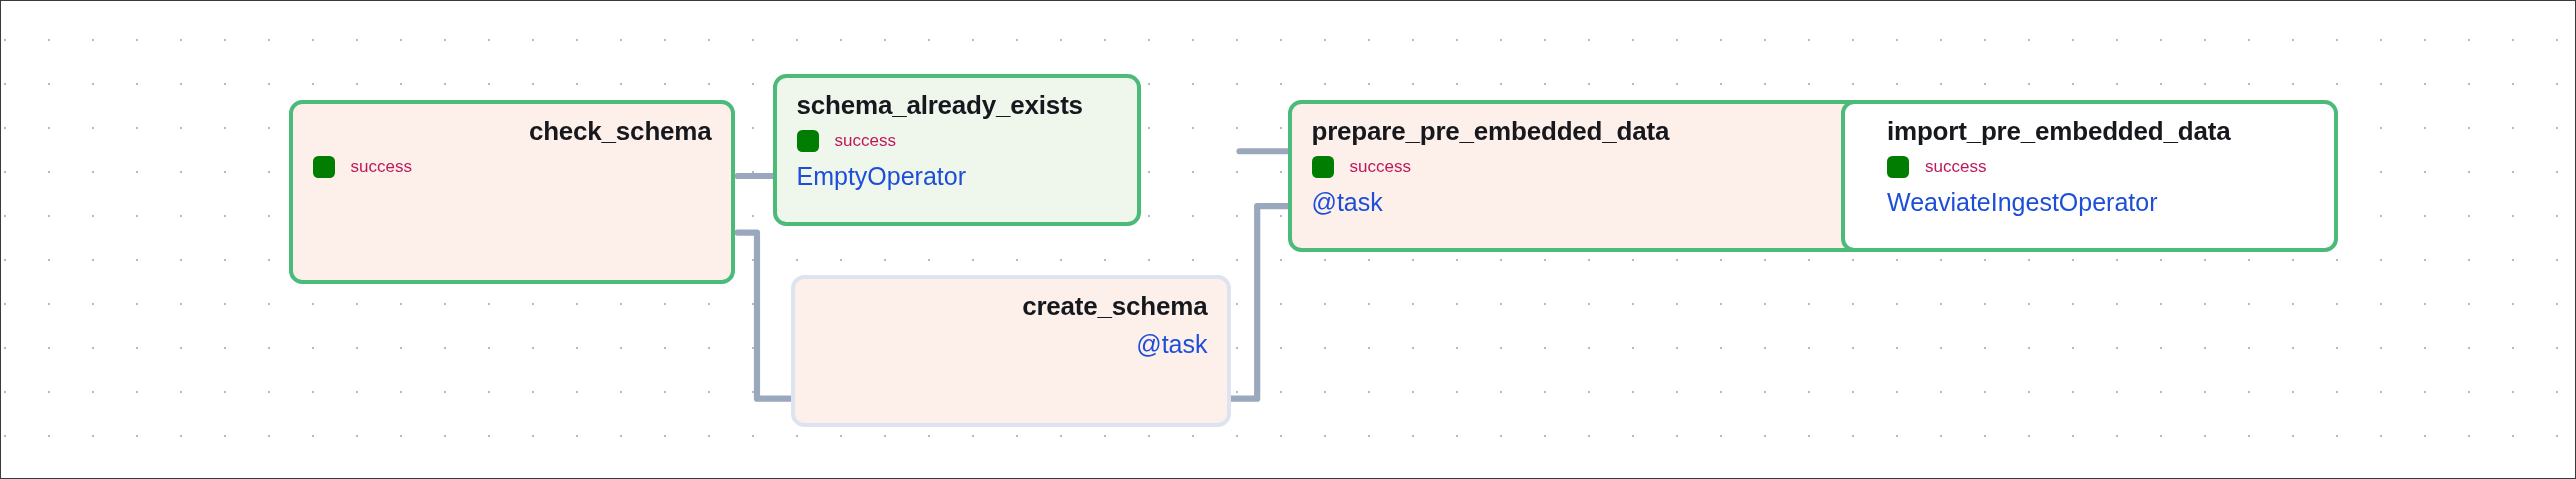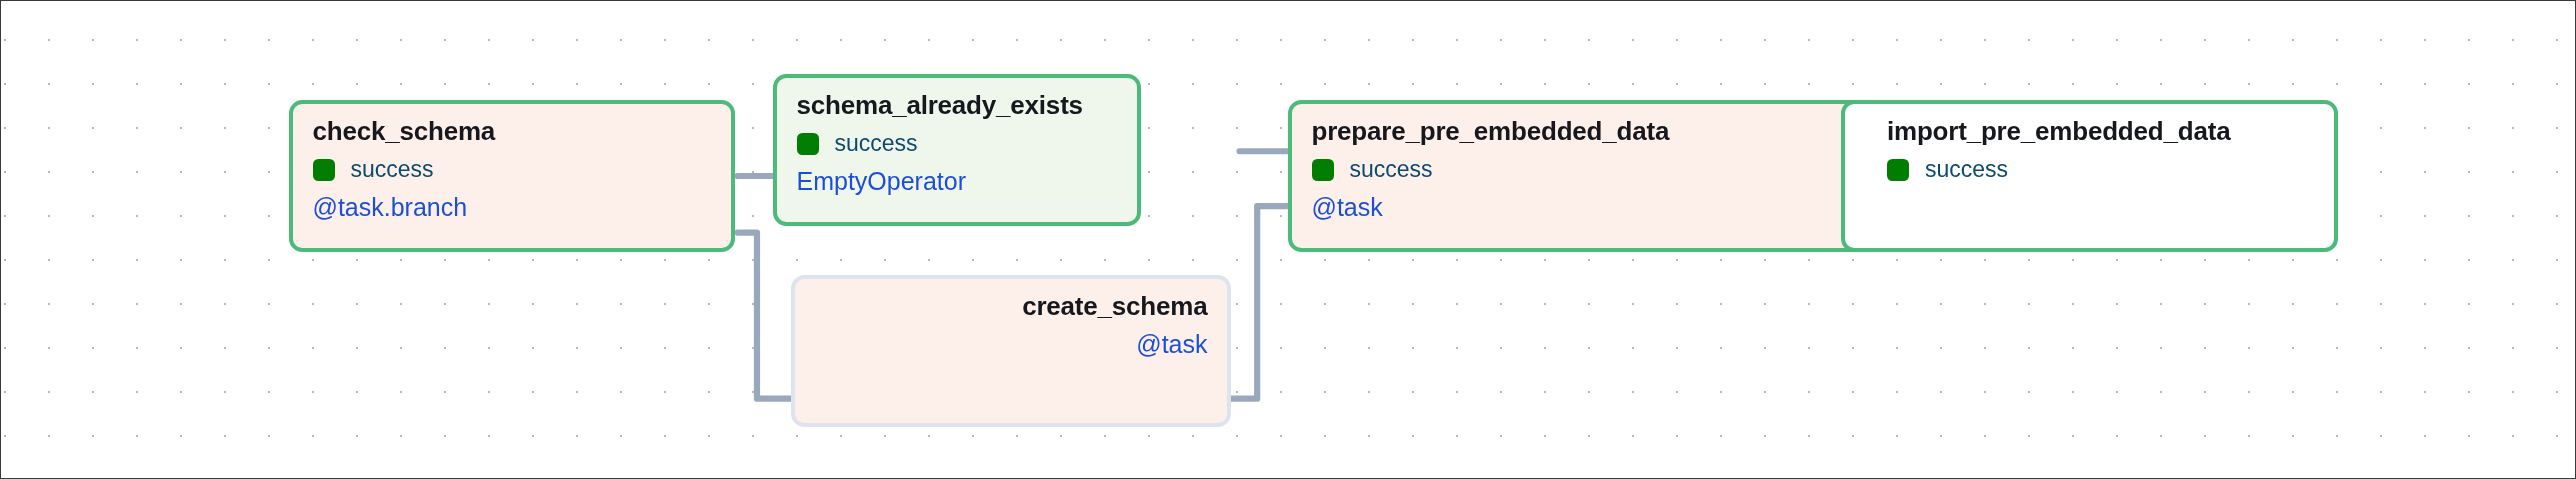--- a/index.html
+++ b/index.html
@@ -69,22 +69,22 @@
   }
   .status-swatch {
     width: 22px;
     height: 22px;
     border-radius: 5.3px;
     flex: 0 0 auto;
   }
   .sw-success { background: #017d02; }
   .sw-skipped { background: #fd62ae; }
   .node-status-label {
-    font-size: 23px;
-    color: #0c4a6e;
+    font-size: 17px;
+    color: #be185d;
     margin-left: 16px;
     white-space: nowrap;
   }
   .node-operator {
     font-size: 25px;
     color: #1d4ed8;
     margin-top: 9.7px;
     white-space: nowrap;
   }
 </style>
@@ -96,27 +96,26 @@
   <svg id="edge-layer" width="2576" height="479" viewBox="0 0 2912 542">
     <g fill="none" stroke="#9aa8bd" stroke-width="7" stroke-linecap="round" stroke-linejoin="round">
       <path d="M 832 198 L 875 198"></path>
       <path d="M 832 262 L 854 262 L 854 450 L 893 450"></path>
       <path d="M 1400 170 L 1455 170"></path>
       <path d="M 1390 450 L 1420 450 L 1420 232 L 1455 232"></path>
       <path d="M 2032 198 L 2080 198"></path>
     </g>
   </svg>
 
-  <div class="node state-success bg-peach" style="left:288px; top:99px; width:446px; height:152px;">
+  <div class="node state-success bg-peach" style="left:288px; top:99px; width:446px; height:184px;text-align:right;">
     <div class="node-title">check_schema</div>
     <div class="node-status-row">
       <span class="status-swatch sw-success"></span>
       <span class="node-status-label">success</span>
     </div>
-    <div class="node-operator">@task.branch</div>
   </div>
 
   <div class="node state-success bg-mint" style="left:772px; top:73px; width:368px; height:152px;">
     <div class="node-title">schema_already_exists</div>
     <div class="node-status-row">
       <span class="status-swatch sw-success"></span>
       <span class="node-status-label">success</span>
     </div>
     <div class="node-operator">EmptyOperator</div>
   </div>
@@ -134,16 +133,17 @@
     </div>
     <div class="node-operator">@task</div>
   </div>
 
   <div class="node state-success bg-plain" style="left:1840px; top:99px; width:497px; height:152px;">
     <div class="node-title">import_pre_embedded_data</div>
     <div class="node-status-row">
       <span class="status-swatch sw-success"></span>
       <span class="node-status-label">success</span>
     </div>
+    <div class="node-operator">WeaviateIngestOperator</div>
   </div>
 
 </div>
 
 
 </body></html>

